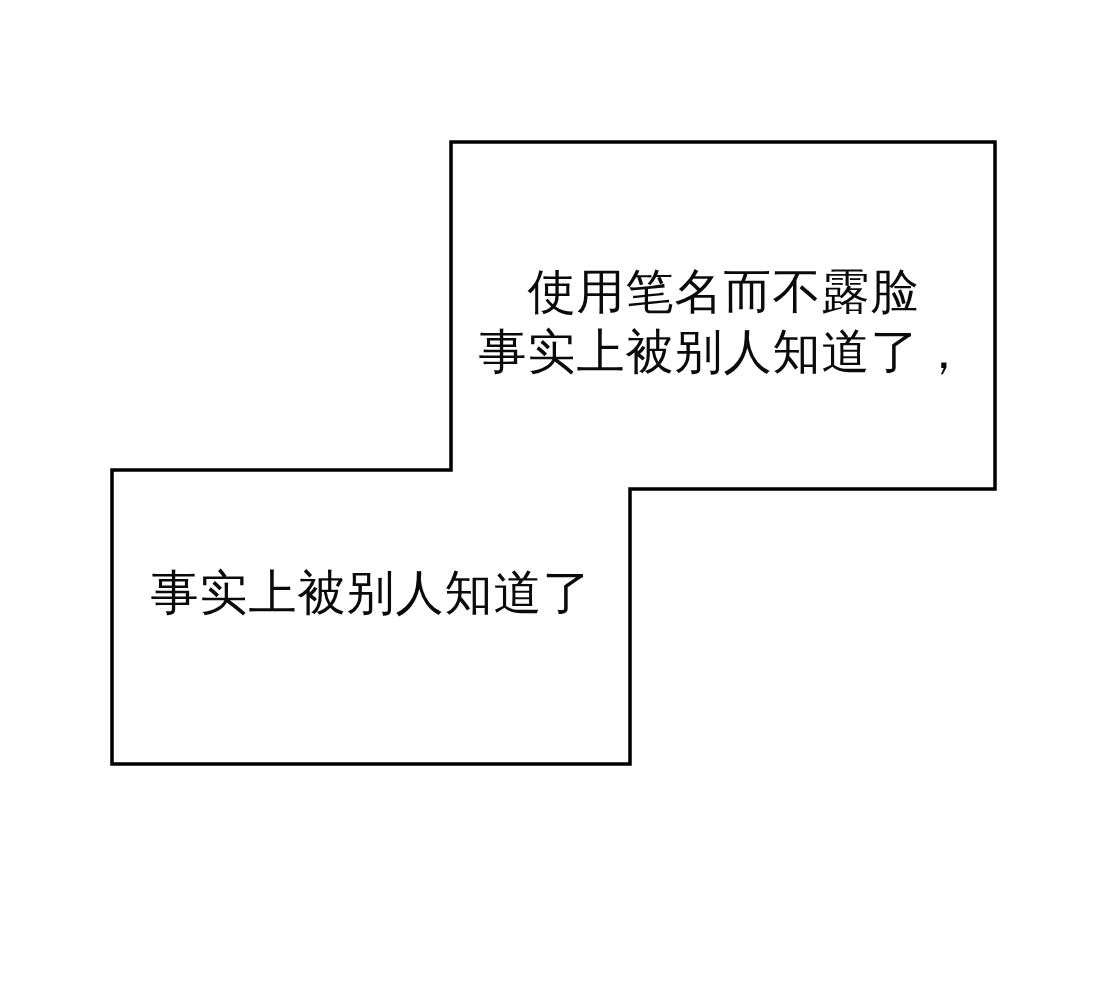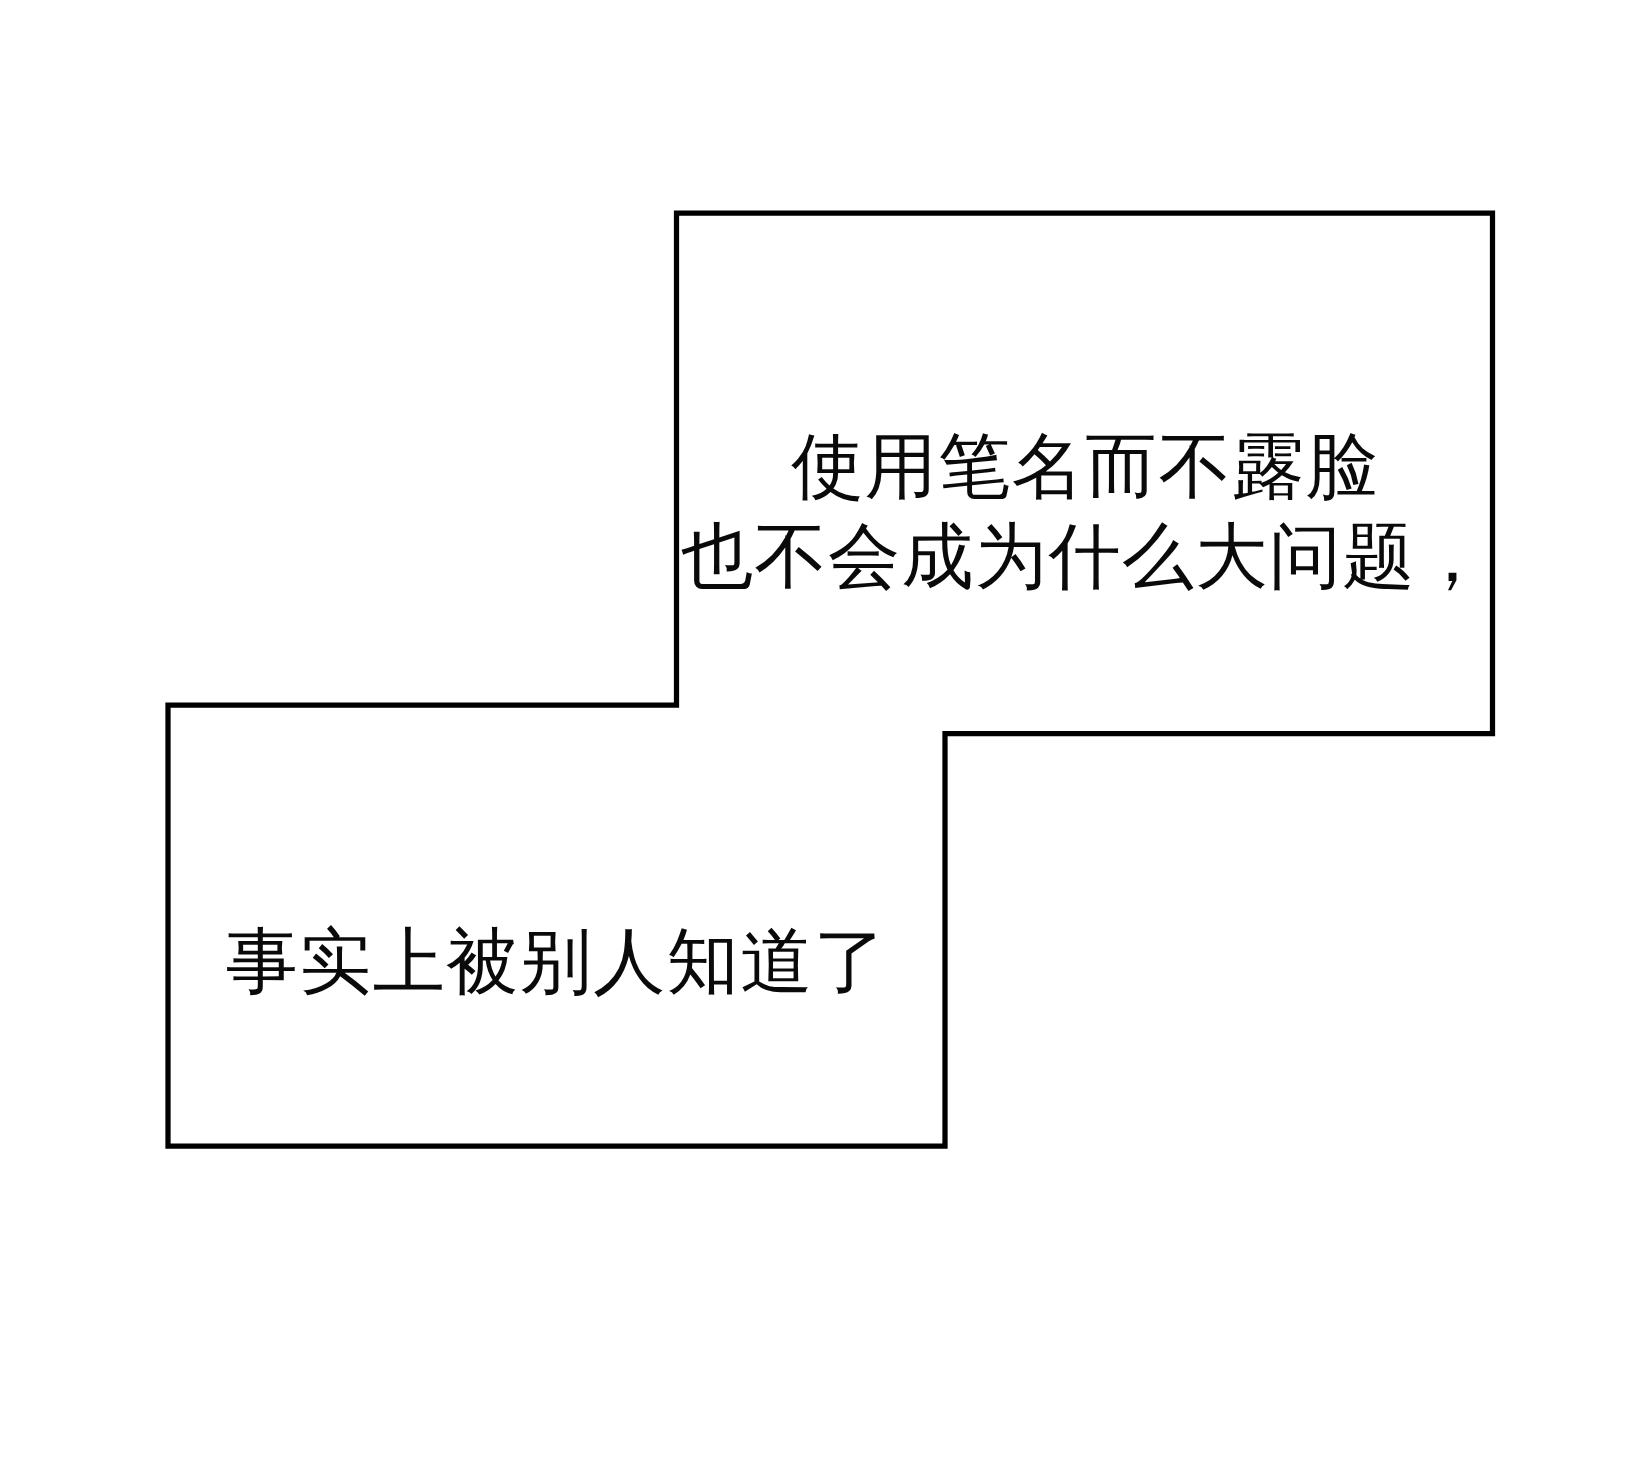--- a/index.html
+++ b/index.html
@@ -25,30 +25,29 @@
   }
   .bubble {
     position: absolute;
     text-align: center;
     color: #0a0a0a;
     font-size: 48px;
     line-height: 60px;
     font-weight: 500;
     letter-spacing: 1px;
     white-space: nowrap;
-    margin-top: 20px;
   }
   .bubble-top {
     left: 451px;
     top: 262px;
     width: 545px;
   }
   .bubble-bottom {
     left: 112px;
-    top: 592px;
+    top: 563px;
     width: 518px;
   }
   .speech-line {
     display: block;
   }
 </style>
 </head>
 <body>
 
 <div class="canvas">
@@ -60,20 +59,20 @@
              L 630 489
              L 630 764
              L 112 764
              L 112 470
              L 451 470
              Z" fill="#ffffff" stroke="#000000" stroke-width="3.5" stroke-linejoin="miter"></path>
   </svg>
 
   <div class="bubble bubble-top">
     <span class="speech-line">使用笔名而不露脸</span>
-    <span class="speech-line">也不会成为什么大问题，</span>
+    <span class="speech-line">事实上被别人知道了，</span>
   </div>
 
   <div class="bubble bubble-bottom">
     <span class="speech-line">事实上被别人知道了</span>
   </div>
 
 </div>
 
 </body></html>

